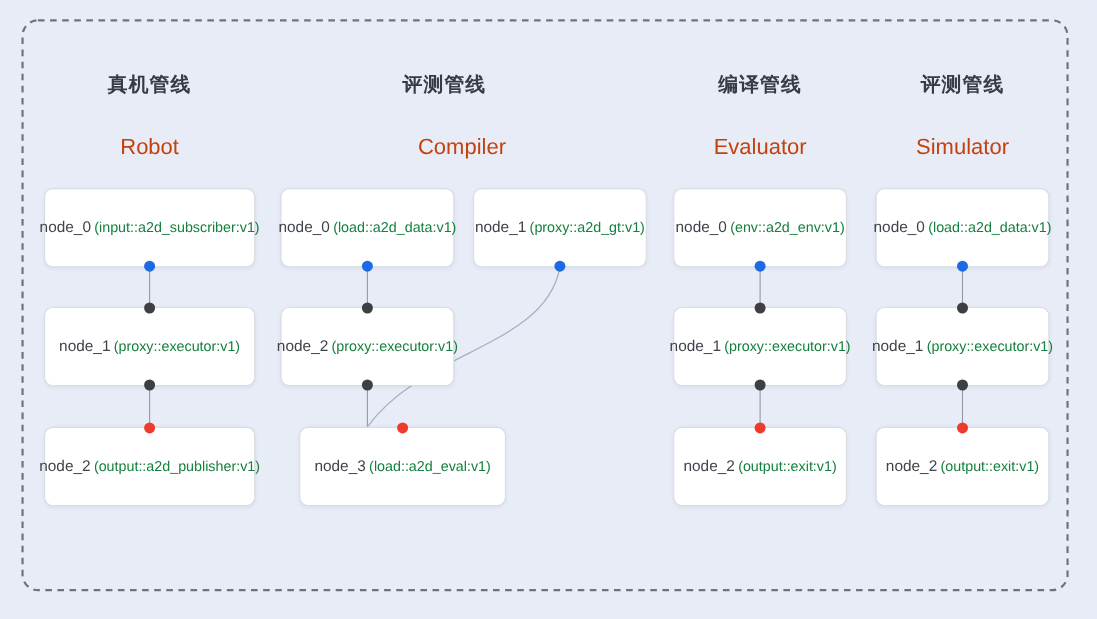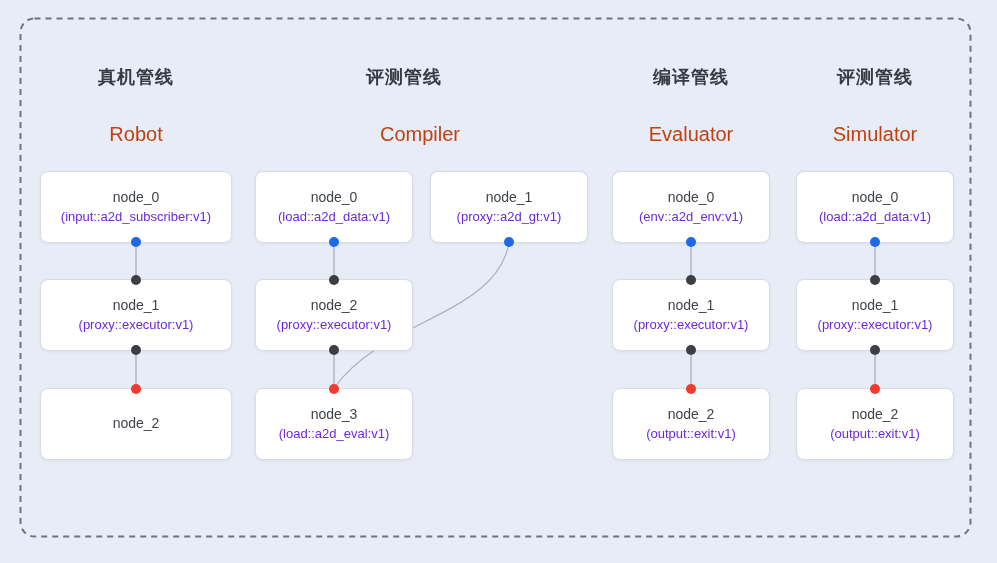--- a/index.html
+++ b/index.html
@@ -16,25 +16,25 @@
     letter-spacing:1px;white-space:nowrap;
   }
   .hdr-en{
     position:absolute;top:123px;transform:translateX(-50%);
     font-size:20px;font-weight:400;color:#c2410c;z-index:2;white-space:nowrap;
   }
   .node{
     position:absolute;height:72px;box-sizing:border-box;
     background:#ffffff;border:1px solid #d9dce2;border-radius:8px;
     box-shadow:0 1px 3px rgba(60,70,100,0.07);
-    display:flex;flex-direction:column;align-items:center;justify-content:center;
+    display:flex;align-items:center;justify-content:center;
     gap:3px;z-index:2;
   }
   .nt{font-size:14px;color:#3f434a;line-height:1.25;}
-  .ns{font-size:13px;color:#6d28d9;line-height:1.25;white-space:nowrap;}
+  .ns{font-size:13px;color:#15803d;line-height:1.25;white-space:nowrap;}
   .port{
     position:absolute;left:50%;width:10px;height:10px;margin-left:-5px;
     border-radius:50%;z-index:3;
   }
   .port.top{top:-5px;}
   .port.bottom{bottom:-5px;}
   .port[data-color="blue"]{background:#1d6ae5;}
   .port[data-color="black"]{background:#3d3f42;}
   .port[data-color="red"]{background:#ee3b2c;}
 </style>
@@ -79,39 +79,40 @@
   </div>
   <div class="node" style="left:40px;top:279px;width:192px">
     <span class="port top" data-color="black"></span>
     <div class="nt">node_1</div>
     <div class="ns">(proxy::executor:v1)</div>
     <span class="port bottom" data-color="black"></span>
   </div>
   <div class="node" style="left:40px;top:388px;width:192px">
     <span class="port top" data-color="red"></span>
     <div class="nt">node_2</div>
+    <div class="ns">(output::a2d_publisher:v1)</div>
   </div>
 
   <div class="node" style="left:255px;top:171px;width:158px">
     <div class="nt">node_0</div>
     <div class="ns">(load::a2d_data:v1)</div>
     <span class="port bottom" data-color="blue"></span>
   </div>
   <div class="node" style="left:430px;top:171px;width:158px">
     <div class="nt">node_1</div>
     <div class="ns">(proxy::a2d_gt:v1)</div>
     <span class="port bottom" data-color="blue"></span>
   </div>
   <div class="node" style="left:255px;top:279px;width:158px">
     <span class="port top" data-color="black"></span>
     <div class="nt">node_2</div>
     <div class="ns">(proxy::executor:v1)</div>
     <span class="port bottom" data-color="black"></span>
   </div>
-  <div class="node" style="left:255px;top:388px;width:158px">
+  <div class="node" style="left:272px;top:388px;width:188px">
     <span class="port top" data-color="red"></span>
     <div class="nt">node_3</div>
     <div class="ns">(load::a2d_eval:v1)</div>
   </div>
 
   <div class="node" style="left:612px;top:171px;width:158px">
     <div class="nt">node_0</div>
     <div class="ns">(env::a2d_env:v1)</div>
     <span class="port bottom" data-color="blue"></span>
   </div>

